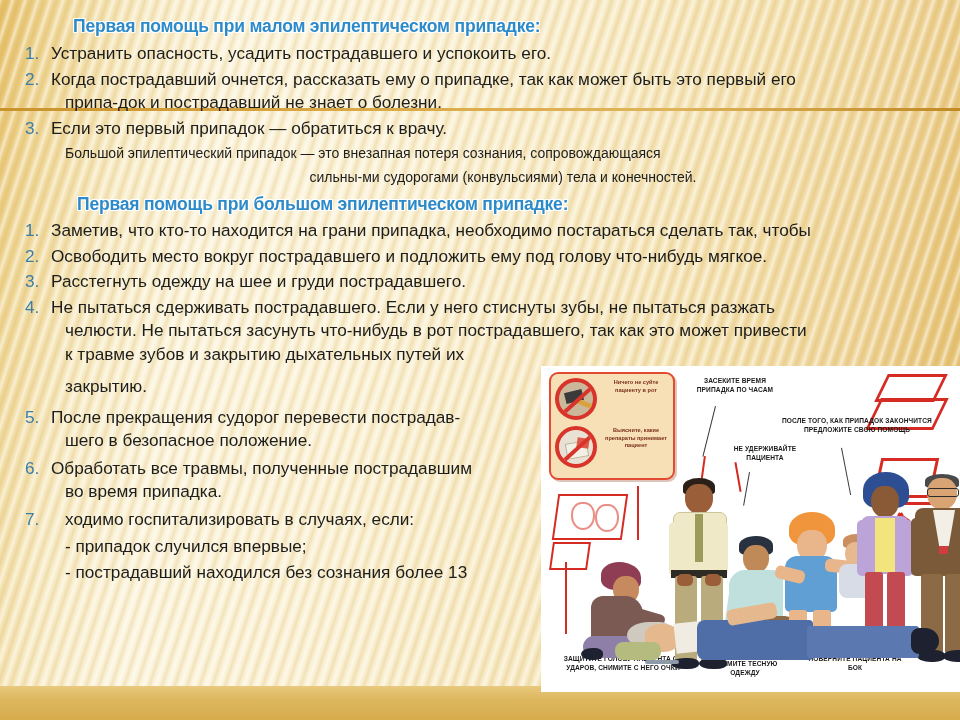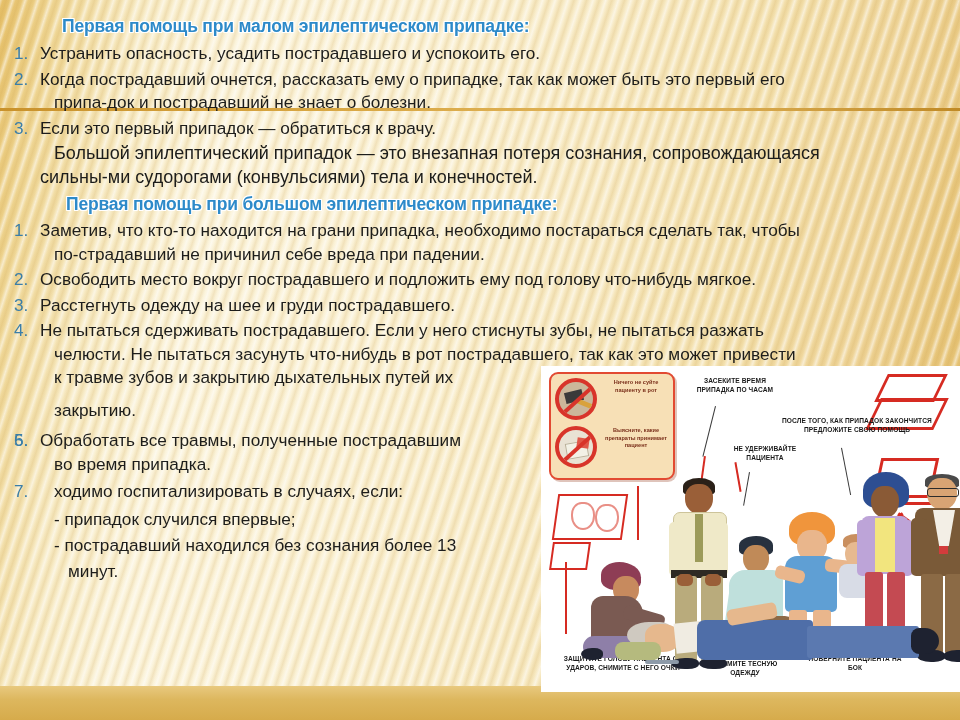--- a/index.html
+++ b/index.html
@@ -55,21 +55,21 @@
     position: absolute;
     left: 0;
     top: 108px;
     width: 960px;
     height: 3px;
     background: linear-gradient(90deg,#c9922c 0%, #d9a844 35%, #e0b45b 70%, #c08a26 100%);
   }
 
   .text-col {
     position: absolute;
-    left: 14px;
+    left: 25px;
     top: 16px;
     width: 930px;
   }
 
   .heading {
     color: #2d8ac9;
     font-weight: bold;
     font-size: 17.5px;
     letter-spacing: -0.2px;
     margin: 0 0 5px 48px;
@@ -102,25 +102,25 @@
   .li .body { display: block; }
   .li .cont {
     display: block;
     padding-left: 14px;
   }
 
   .para {
     margin: 0 0 2px 0;
     padding-left: 26px;
     color: #1d1d1b;
-    font-size: 18px;
+    font-size: 14px;
     line-height: 23.5px;
   }
   .para .first { display: block; text-indent: 14px; }
-  .para .cont { display: block; }
+  .para .cont { display: block; text-align: center; }
 
   .dashlist {
     margin: 0;
     padding-left: 40px;
   }
   .dashitem {
     color: #1d1d1b;
     font-size: 17.2px;
     line-height: 26px;
     white-space: nowrap;
@@ -279,21 +279,20 @@
     <div class="para">
       <span class="first">Большой эпилептический припадок — это внезапная потеря сознания, сопровождающаяся</span>
       <span class="cont">сильны-ми судорогами (конвульсиями) тела и конечностей.</span>
     </div>
 
     <div class="heading h2">Первая помощь при большом эпилептическом припадке:</div>
 
     <div class="li">
       <span class="num">1.</span>
       <span class="body">Заметив,  что кто-то находится на грани припадка, необходимо постараться сделать так, чтобы</span>
-      <span class="cont">по-страдавший не причинил себе вреда при падении.</span>
     </div>
 
     <div class="li">
       <span class="num">2.</span>
       <span class="body">Освободить место вокруг пострадавшего и подложить ему под голову что-нибудь мягкое.</span>
     </div>
 
     <div class="li">
       <span class="num">3.</span>
       <span class="body">Расстегнуть одежду на шее и груди пострадавшего.</span>
@@ -302,38 +301,39 @@
     <div class="li">
       <span class="num">4.</span>
       <span class="body">Не  пытаться  сдерживать  пострадавшего.  Если  у  него стиснуты зубы, не пытаться разжать</span>
       <span class="cont">челюсти. Не пытаться  засунуть  что-нибудь в рот пострадавшего, так как это может привести</span>
       <span class="cont">к травме зубов и закрытию дыхательных путей их</span>
       <span class="cont" style="padding-top:9px;">закрытию.</span>
     </div>
 
     <div class="li" style="margin-top:7px;">
       <span class="num">5.</span>
+      <span class="body">После прекращения судорог перевести пострадав-</span>
+      <span class="cont">шего в безопасное положение.</span>
     </div>
 
     <div class="li" style="margin-top:4px;">
       <span class="num">6.</span>
       <span class="body">Обработать все травмы, полученные пострадавшим</span>
       <span class="cont">во время припадка.</span>
     </div>
 
     <div class="li" style="margin-top:4px;">
       <span class="num">7.</span>
       <span class="cont">ходимо госпитализировать в случаях, если:</span>
     </div>
 
     <div class="dashlist">
       <div class="dashitem">- припадок случился впервые;</div>
       <div class="dashitem">
         <span>- пострадавший находился без сознания более 13</span>
-        <span class="cont2">минут.</span>
       </div>
     </div>
 
   </div>
 
   <div id="illus">
 
     <div class="zigframe" style="left:340px; top:8px; width:54px; height:22px; transform:skewX(-26deg);"></div>
     <div class="zigframe" style="left:332px; top:32px; width:62px; height:26px; transform:skewX(-26deg);"></div>
     <div class="zigframe" style="left:336px; top:92px; width:52px; height:34px; transform:skewX(-12deg);"></div>

